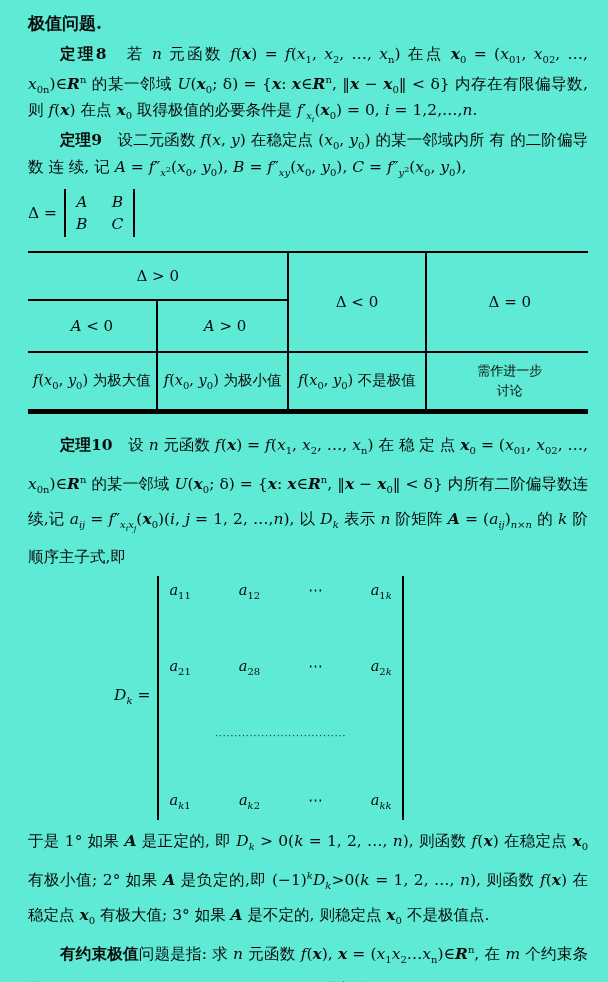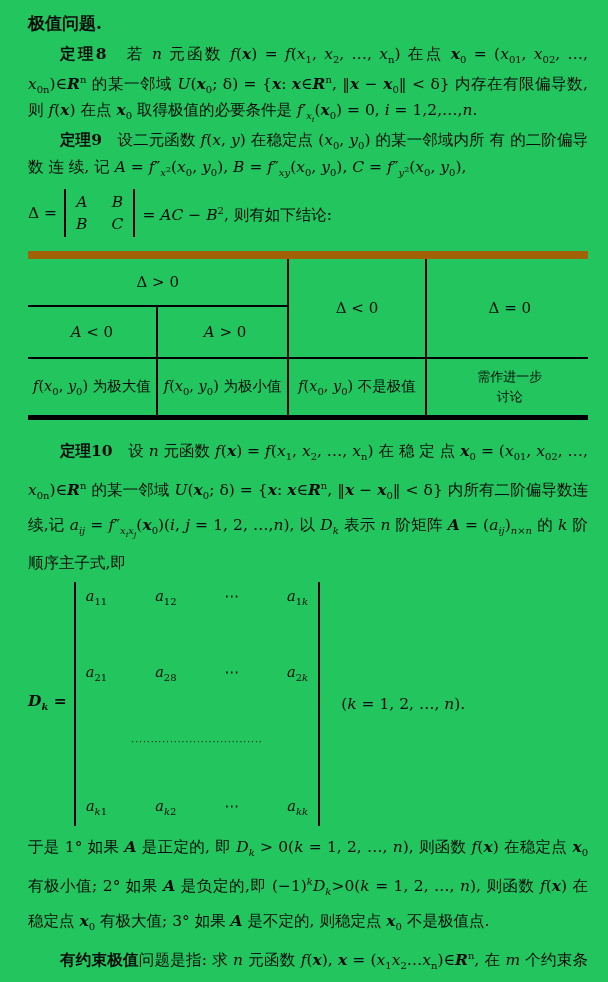--- a/index.html
+++ b/index.html
@@ -1,21 +1,21 @@
 <!DOCTYPE html>
 <html><head>
 <meta charset="utf-8">
 <style>
   html,body{margin:0;padding:0;background:#fbfbf9;}
   .page{
     box-sizing:border-box;
     width:608px;height:982px;
     padding:12px 20px 0 28px;
     overflow:hidden;
-    background:#22c55e;
+    background:#5eead4;
     color:#0b0b0b;
     font-family:"DejaVu Serif","Liberation Serif",serif;
     font-size:15.5px;
   }
   .heading{
     font-weight:bold;
     font-size:17px;
     line-height:22px;
     margin:0 0 10px 0;
   }
@@ -61,29 +61,29 @@
   }
   .dots-row{
     grid-column:1/-1;
     font-size:9px;
     line-height:10px;
     letter-spacing:1px;
     white-space:nowrap;
     overflow:hidden;
   }
   .detk-row{margin:4px 0 6px 0;}
-  .detk-lhs{font-weight:bold;}
+  .detk-lhs{margin-left:86px;}
   .detk-cond{margin-left:14px;}
 
   .result-table{
     border-collapse:collapse;
     width:100%;
     table-layout:fixed;
     margin:14px 0 16px 0;
-    border-top:8px solid #a16207;
+    border-top:1px solid #a16207;
     border-bottom:5px solid #000;
     font-size:15px;
   }
   .result-table td{
     border:2px solid #000;
     text-align:center;
     padding:2px 3px;
   }
   .result-table tr>td:first-child{border-left:none;}
   .result-table tr>td:last-child{border-right:none;padding-left:8px;}
@@ -106,21 +106,20 @@
   <p class="para indent"><b>定理9</b>　设二元函数 <i>f</i>(<i>x</i>, <i>y</i>) 在稳定点 (<i>x</i><sub>0</sub>, <i>y</i><sub>0</sub>) 的某一邻域内所 有 的二阶偏导 数 连 续, 记 <i>A</i> = <i>f</i>″<sub><i>x</i><sup>2</sup></sub>(<i>x</i><sub>0</sub>, <i>y</i><sub>0</sub>), <i>B</i> = <i>f</i>″<sub><i>xy</i></sub>(<i>x</i><sub>0</sub>, <i>y</i><sub>0</sub>), <i>C</i> = <i>f</i>″<sub><i>y</i><sup>2</sup></sub>(<i>x</i><sub>0</sub>, <i>y</i><sub>0</sub>),</p>
 
   <div class="formula-row">
     <span>Δ =</span>
     <span class="det-bars det2">
       <span>A</span>
       <span>B</span>
       <span>B</span>
       <span>C</span>
     </span>
-    <span>= <i>AC</i> − <i>B</i><sup>2</sup>, 则有如下结论:</span>
   </div>
 
   <table class="result-table">
     <colgroup>
       <col style="width:23%">
         <col style="width:23.5%">
         <col style="width:24.5%">
         <col style="width:29%">
     </colgroup>
     <tbody>
@@ -154,21 +153,20 @@
       <span><i>a</i><sub>21</sub></span>
       <span><i>a</i><sub>28</sub></span>
       <span>⋯</span>
       <span><i>a</i><sub>2<i>k</i></sub></span>
       <span class="dots-row">··································</span>
       <span><i>a</i><sub><i>k</i>1</sub></span>
       <span><i>a</i><sub><i>k</i>2</sub></span>
       <span>⋯</span>
       <span><i>a</i><sub><i>kk</i></sub></span>
     </span>
-    <span class="detk-cond">(<i>k</i> = 1, 2, …, <i>n</i>).</span>
   </div>
 
   <p class="para tight">于是 1° 如果 <b><i>A</i></b> 是正定的, 即 <i>D<sub>k</sub></i> &gt; 0(<i>k</i> = 1, 2, …, <i>n</i>), 则函数 <i>f</i>(<b><i>x</i></b>) 在稳定点 <b><i>x</i></b><sub>0</sub> 有极小值; 2° 如果 <b><i>A</i></b> 是负定的,即 (−1)<sup><i>k</i></sup><i>D<sub>k</sub></i>&gt;0(<i>k</i> = 1, 2, …, <i>n</i>), 则函数 <i>f</i>(<b><i>x</i></b>) 在稳定点 <b><i>x</i></b><sub>0</sub> 有极大值; 3° 如果 <b><i>A</i></b> 是不定的, 则稳定点 <b><i>x</i></b><sub>0</sub> 不是极值点.</p>
 
 
   <p class="para tight indent"><b>有约束极值</b>问题是指: 求 <i>n</i> 元函数 <i>f</i>(<b><i>x</i></b>), <b><i>x</i></b> = (<i>x</i><sub>1</sub><i>x</i><sub>2</sub>…<i>x</i><sub>n</sub>)∈<b><i>R</i></b><sup>n</sup>, 在 <i>m</i> 个约束条件: <i>g</i>(<b><i>x</i></b>) = 0 (<i>k</i> = 1, 2, …, <i>m</i>, <i>m</i> &lt; <i>n</i>) 下的极值.</p>
 
 </div>
 
 </body></html>

